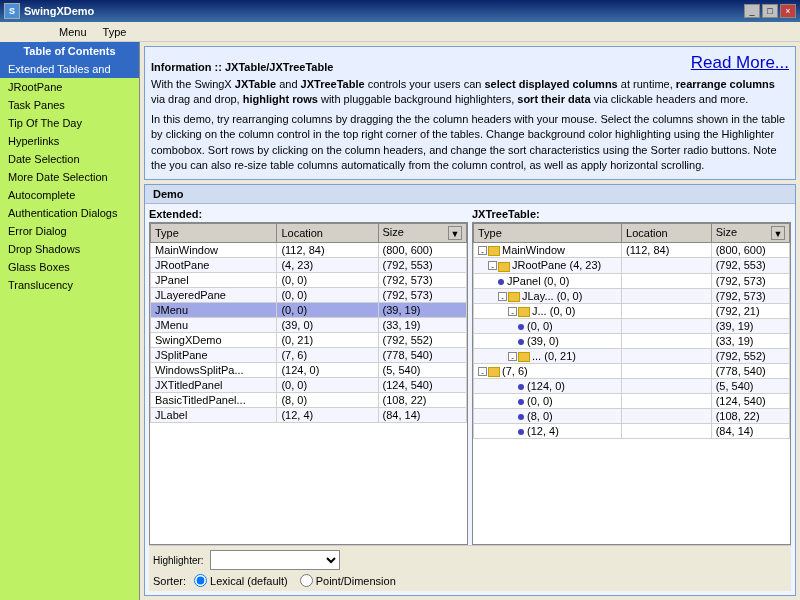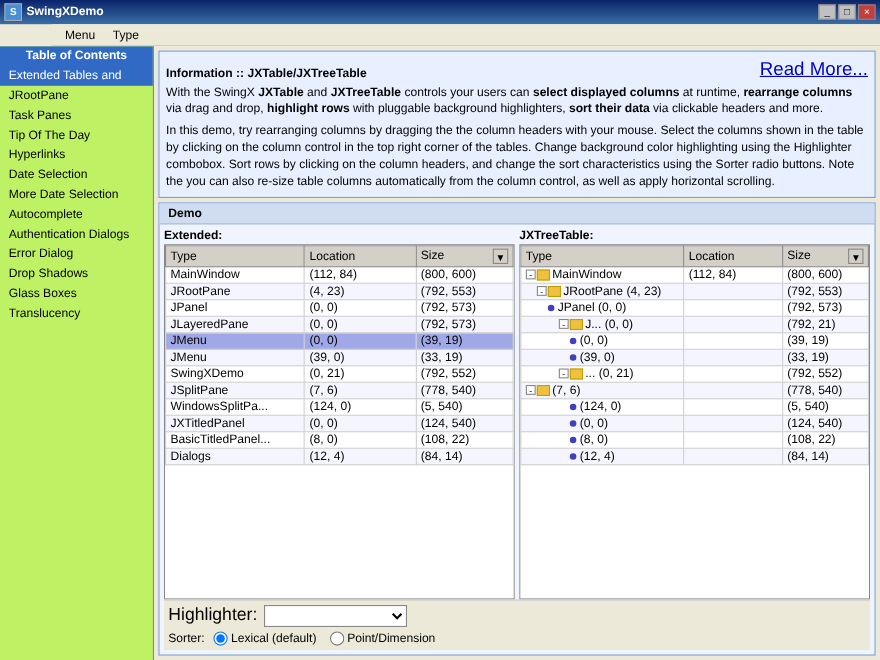--- a/index.html
+++ b/index.html
@@ -230,21 +230,21 @@
       gap: 4px;
       background: #ece9d8;
       border-top: 1px solid #ccc;
     }
     .highlighter-row {
       display: flex;
       align-items: center;
       gap: 6px;
     }
     .highlighter-label {
-      font-size: 16px;
+      font-size: 10px;
     }
     .highlighter-select {
       width: 130px;
       height: 20px;
       font-size: 11px;
       border: 1px solid #888;
       background: white;
     }
     .sorter-row {
       display: flex;
@@ -426,21 +426,21 @@
     <td>JXTitledPanel</td>
     <td>(0, 0)</td>
     <td>(124, 540)</td>
   </tr>
                       <tr>
     <td>BasicTitledPanel...</td>
     <td>(8, 0)</td>
     <td>(108, 22)</td>
   </tr>
                       <tr>
-    <td>Dialogs</td>
+    <td>JLabel</td>
     <td>(12, 4)</td>
     <td>(84, 14)</td>
   </tr>
                     </tbody>
                 </table>
               </div>
             </div>
           </div>
 
           <div class="table-section">
@@ -468,20 +468,25 @@
                         <td>(112, 84)</td>
                         <td>(800, 600)</td>
                       </tr>
                       <tr>
                         <td style="padding-left:14px;"><span class="tree-expand">-</span><span class="folder-icon"></span>JRootPane (4, 23)</td>
                         <td></td>
                         <td>(792, 553)</td>
                       </tr>
                       <tr>
                         <td style="padding-left:24px;"><span class="dot-icon"></span>JPanel (0, 0)</td>
+                        <td></td>
+                        <td>(792, 573)</td>
+                      </tr>
+                      <tr>
+                        <td style="padding-left:24px;"><span class="tree-expand">-</span><span class="folder-icon"></span>JLay... (0, 0)</td>
                         <td></td>
                         <td>(792, 573)</td>
                       </tr>
                       <tr>
                         <td style="padding-left:34px;"><span class="tree-expand">-</span><span class="folder-icon"></span>J... (0, 0)</td>
                         <td></td>
                         <td>(792, 21)</td>
                       </tr>
                       <tr>
                         <td style="padding-left:44px;"><span class="dot-icon"></span>(0, 0)</td>

